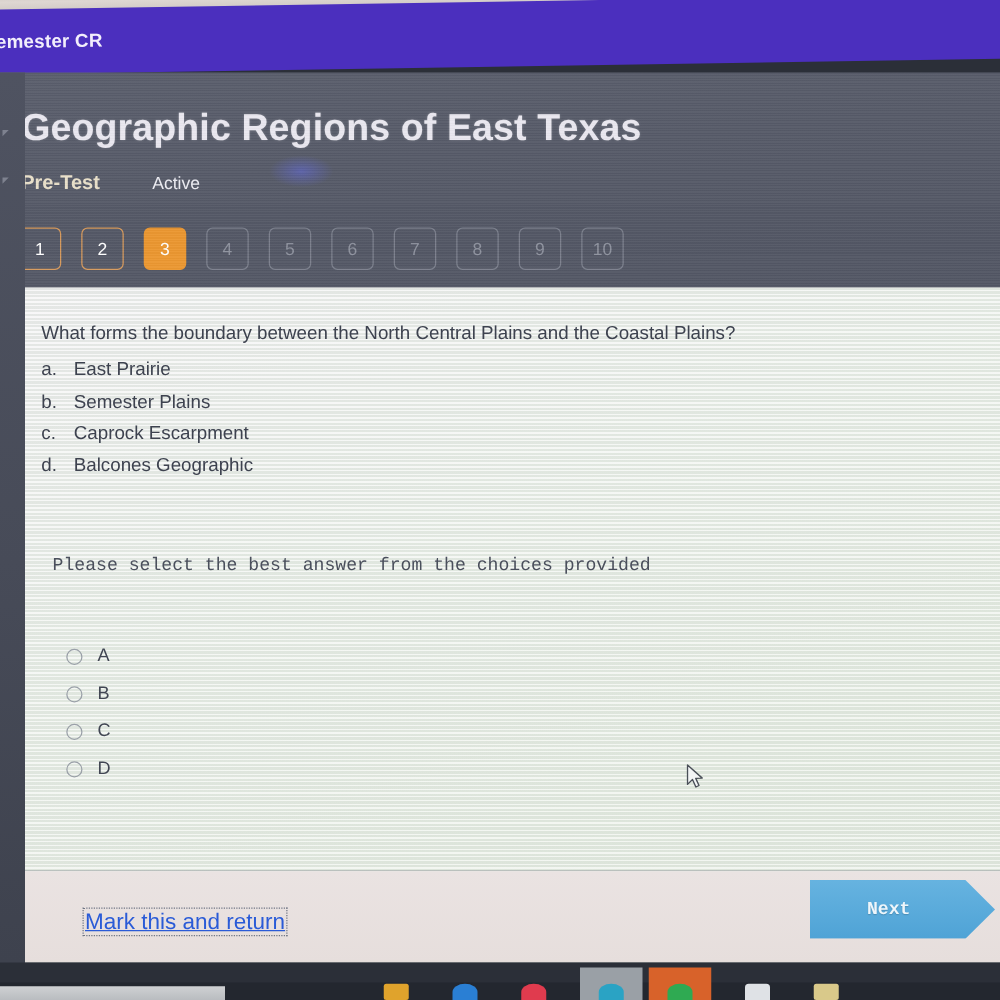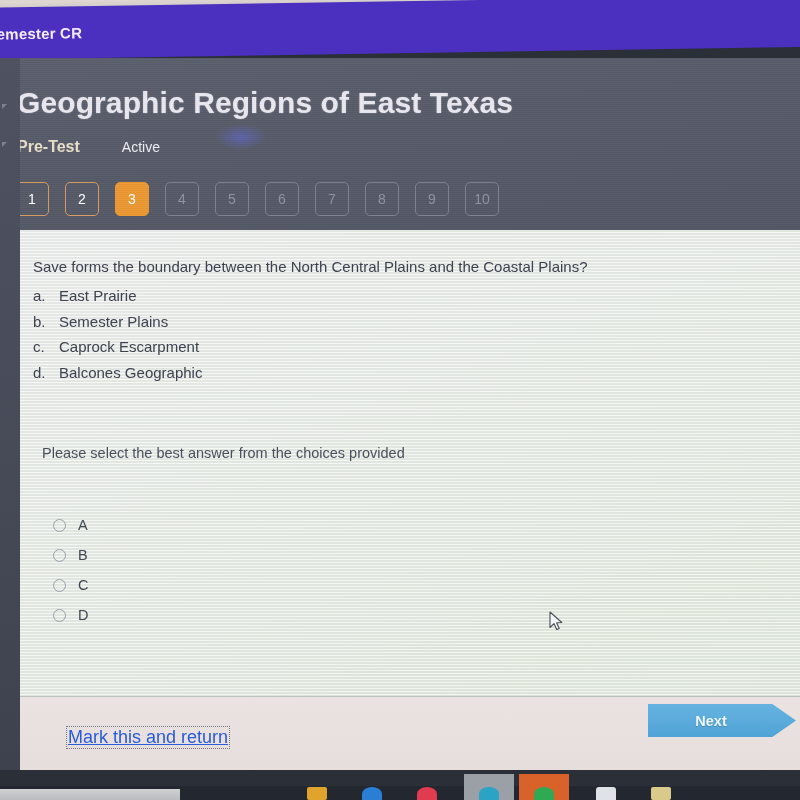--- a/index.html
+++ b/index.html
@@ -211,20 +211,21 @@
   }
   .opt .ltr { width: 26px; flex: 0 0 26px; }
 
   .instruction {
     position: absolute;
     left: 22px;
     top: 215px;
     font-size: 14.5px;
     color: #4a4f5c;
     white-space: nowrap;
+    font-family: Liberation Mono, monospace;
   }
 
   .choices {
     position: absolute;
     left: 33px;
     top: 280px;
   }
   .choice {
     display: flex;
     align-items: center;
@@ -291,33 +292,34 @@
     font-weight: bold;
     color: #2e3340;
     white-space: nowrap;
   }
 
   .next-btn {
     position: absolute;
     left: 628px;
     top: 7px;
     width: 148px;
-    height: 33px;
+    height: 47px;
     background: linear-gradient(180deg, #66b3e0 0%, #4fa3d6 100%);
     clip-path: polygon(0 0, 84% 0, 100% 50%, 84% 100%, 0 100%);
     display: flex;
     align-items: center;
     justify-content: center;
     padding-right: 22px;
     box-sizing: border-box;
     font-size: 14.5px;
     font-weight: bold;
     color: #eef6fb;
     text-shadow: 0 1px 1px rgba(0,0,0,.18);
     white-space: nowrap;
+    font-family: Liberation Mono, monospace;
   }
 
   
   .cursor {
     position: absolute;
     left: 549px;
     top: 611px;
     z-index: 40;
     pointer-events: none;
   }
@@ -398,21 +400,21 @@
       </div>
   </div>
 
   <div class="gutter">
     <div class="gutter-tri" style="top:46px"></div>
     <div class="gutter-tri" style="top:84px"></div>
   </div>
 
   <div class="content">
 
-    <div class="q-text">Save forms the boundary between the North Central Plains and the Coastal Plains?</div>
+    <div class="q-text">What forms the boundary between the North Central Plains and the Coastal Plains?</div>
 
     <div class="opts">
         <div class="opt">
           <span class="ltr">a.</span>
           <span>East Prairie</span>
         </div>
         <div class="opt">
           <span class="ltr">b.</span>
           <span>Semester Plains</span>
         </div>

